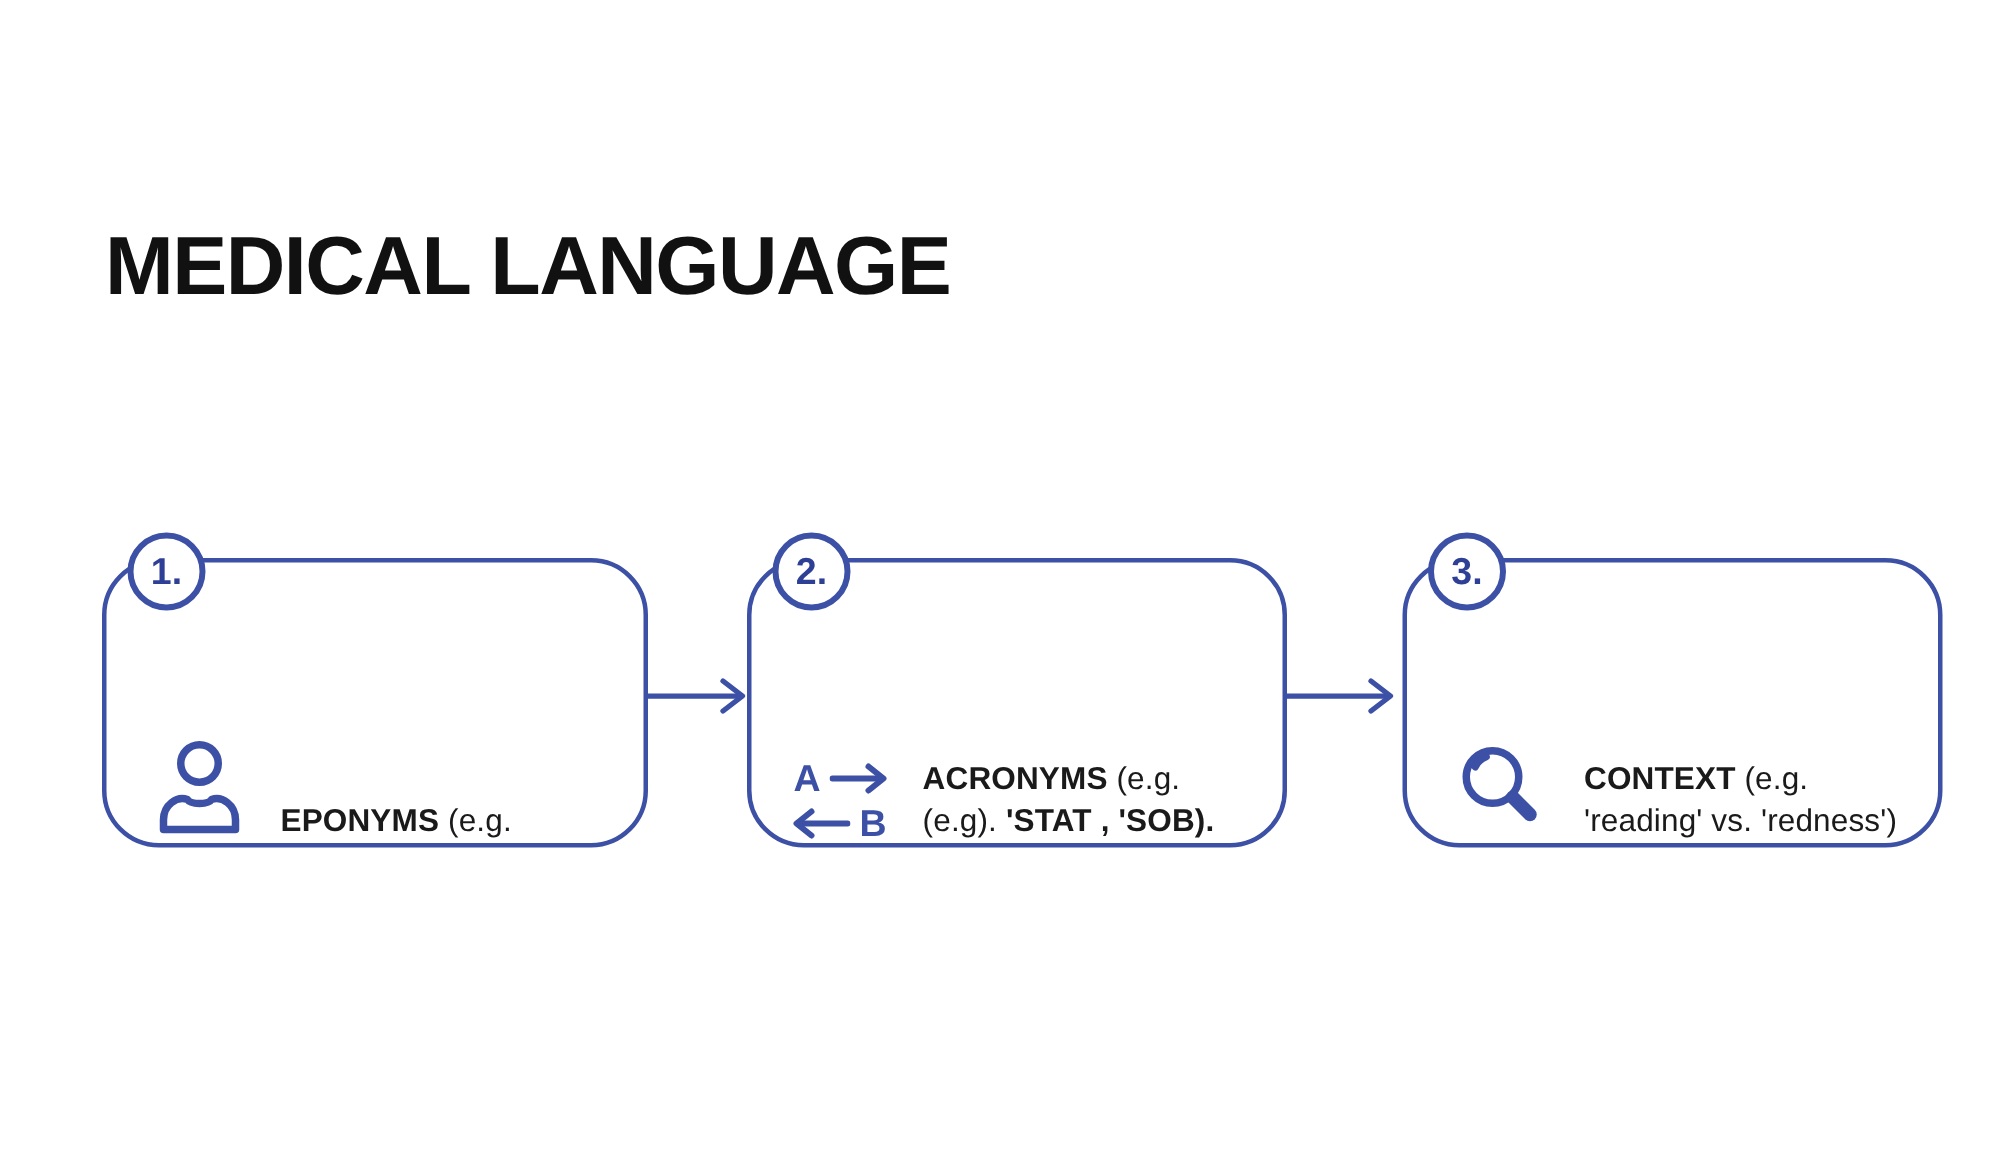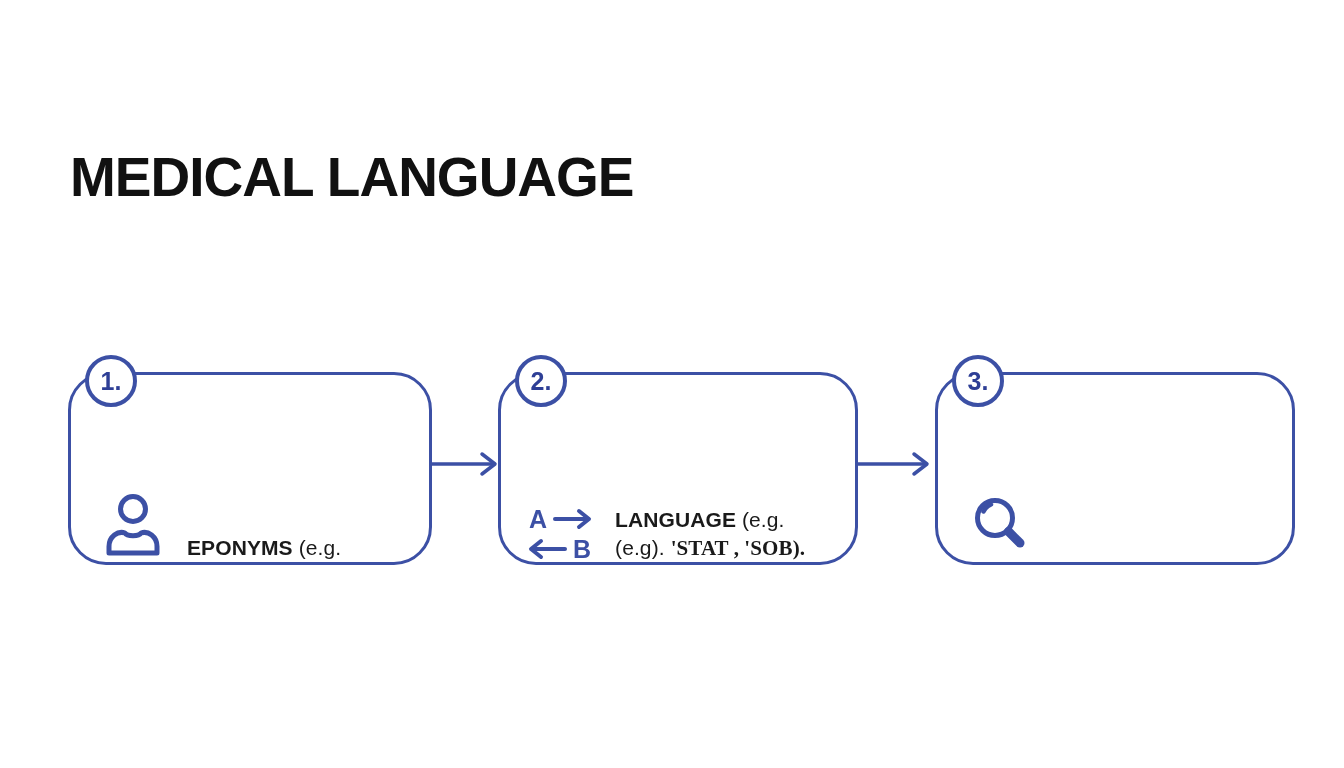--- a/index.html
+++ b/index.html
@@ -72,21 +72,21 @@
     align-items: center;
     justify-content: center;
   }
   .step-text {
     color: #1a1a1a;
     font-size: 21px;
     line-height: 28px;
     letter-spacing: 0.1px;
   }
   .term { font-weight: bold; }
-  .bold-seg { font-weight: bold; font-family: Liberation Serif, serif; }
+  .bold-seg { font-weight: bold; }
 
   
   .ab-icon {
     display: flex;
     flex-direction: column;
     gap: 4px;
     color: #3C50A5;
     font-weight: bold;
     font-size: 25px;
     line-height: 26px;
@@ -157,21 +157,21 @@
         </span>
         <span class="ab-row bottom">
           <svg width="42" height="22" viewBox="0 0 42 22" fill="none" stroke="#3C50A5" stroke-width="4" stroke-linecap="round" stroke-linejoin="round">
             <line x1="40" y1="11" x2="8" y2="11"></line>
             <path d="M16 3 L6 11 L16 19"></path>
           </svg>
           <span>B</span>
         </span>
       </span>
       <span class="step-text">
-        <span class="term">LANGUAGE</span><span> (e.g.</span><br>
+        <span class="term">ACRONYMS</span><span> (e.g.</span><br>
         <span>(e.g). </span><span class="bold-seg">'STAT , 'SOB).</span><span></span>
       </span>
     </div>
   </div>
 
   <div class="connector c2">
     <span>
       <svg width="78" height="28" viewBox="0 0 78 28" fill="none" stroke="#3C50A5" stroke-width="3.5" stroke-linecap="round" stroke-linejoin="round">
         <line x1="0" y1="14" x2="68" y2="14"></line>
         <path d="M57 4 L70 14 L57 24"></path>
@@ -184,16 +184,20 @@
       <span>3.</span>
     </div>
     <div class="step-content">
       <span class="step-icon">
         <svg width="70" height="72" viewBox="0 0 70 72" fill="none" stroke="#3C50A5" stroke-linecap="round">
           <circle cx="29" cy="28" r="17.5" stroke-width="5"></circle>
           <path d="M17.5 21.5 a14 14 0 0 1 7.5 -7" stroke-width="4.5"></path>
           <line x1="42.5" y1="41.5" x2="54" y2="53" stroke-width="9"></line>
         </svg>
       </span>
+      <span class="step-text">
+        <span class="term">CONTEXT</span><span> (e.g.</span><br>
+        <span></span><span class="bold-seg"></span><span>'reading' vs. 'redness')</span>
+      </span>
     </div>
   </div>
 
 </div>
 
 </body></html>

